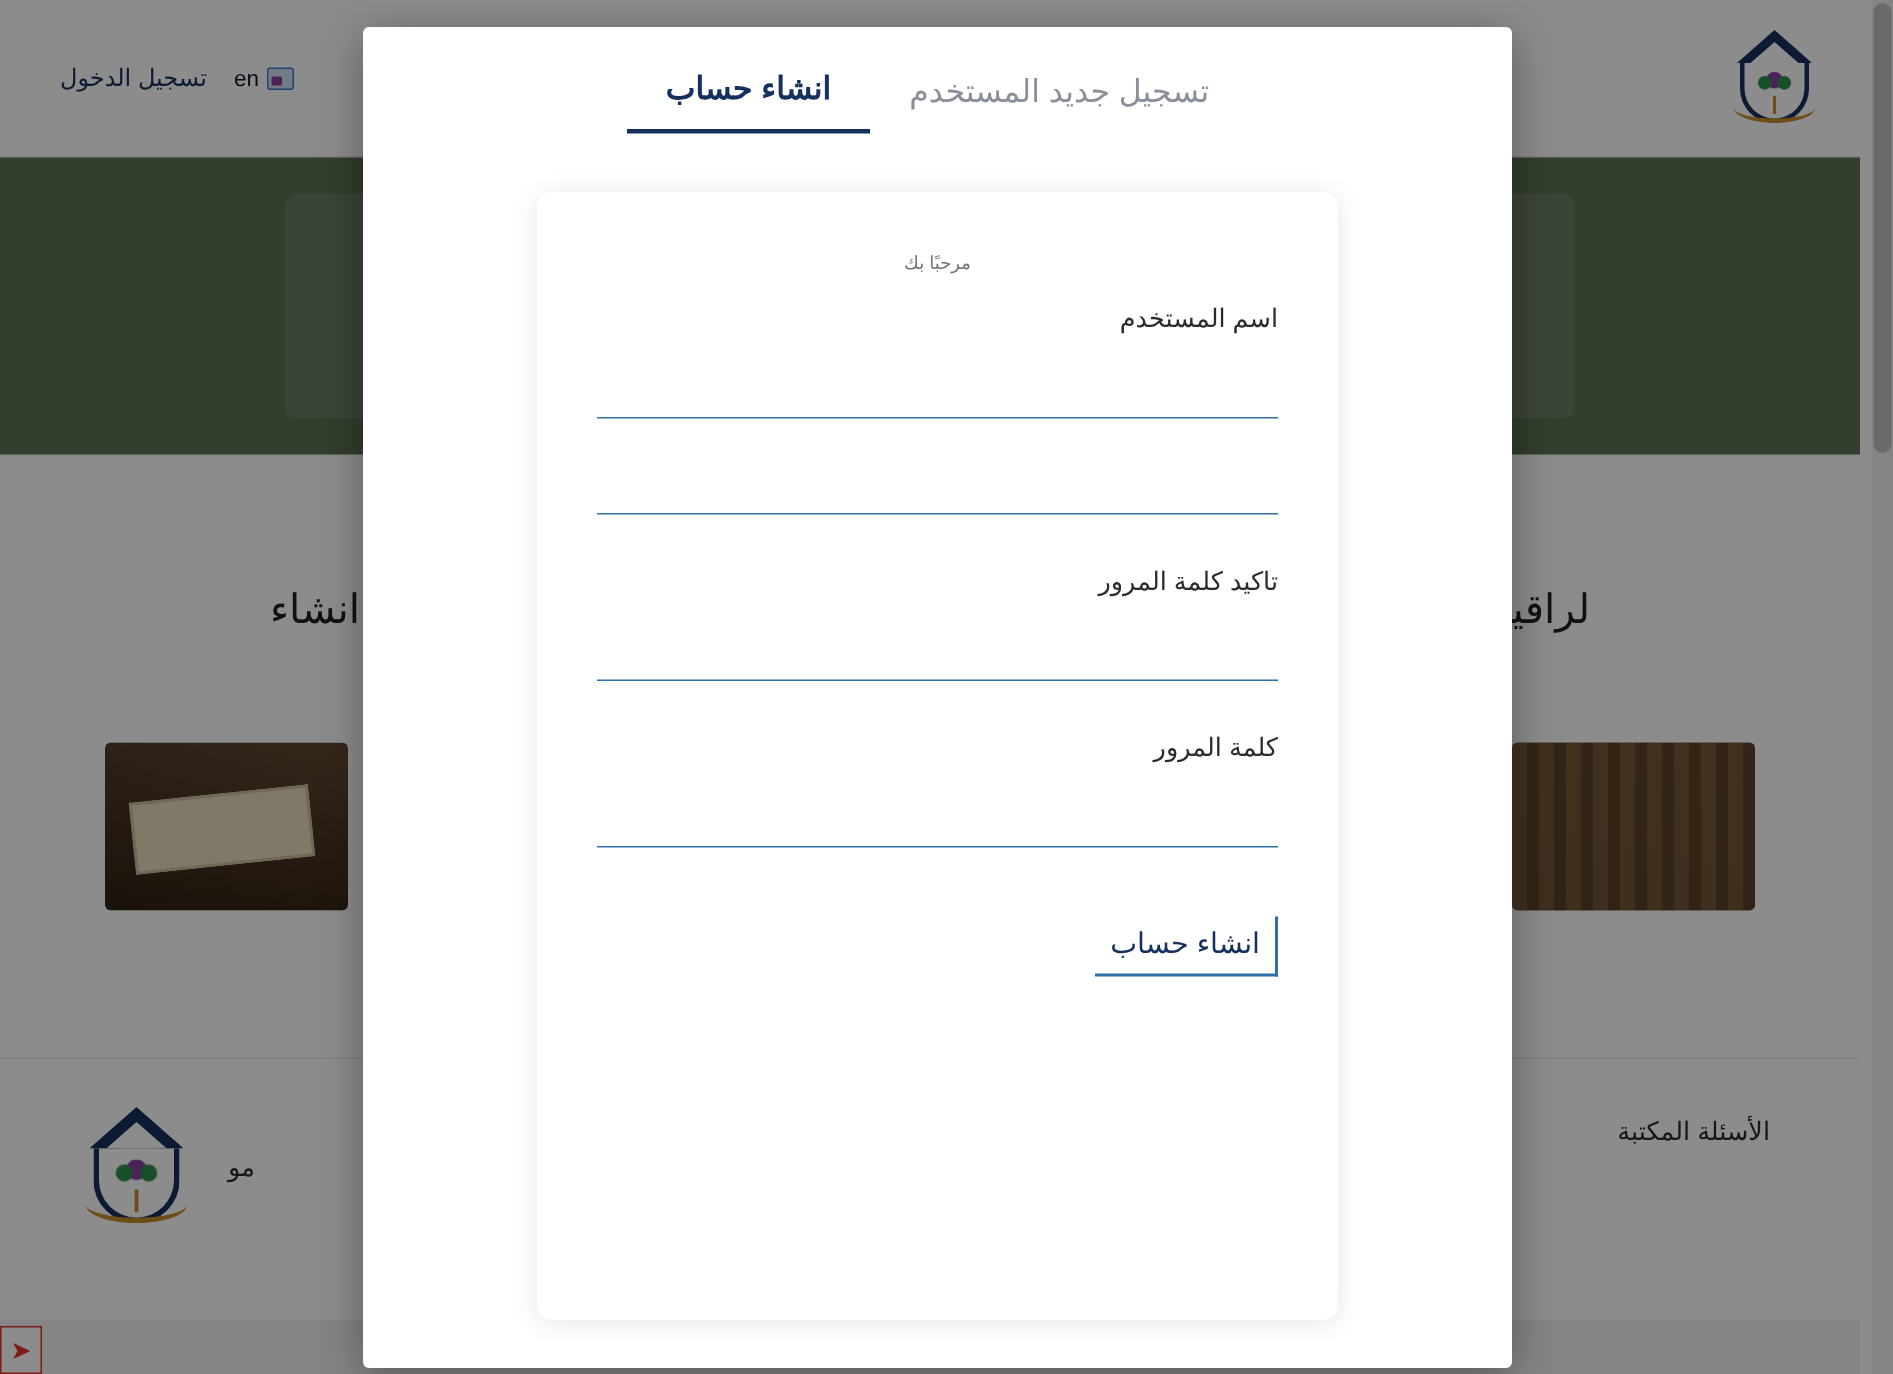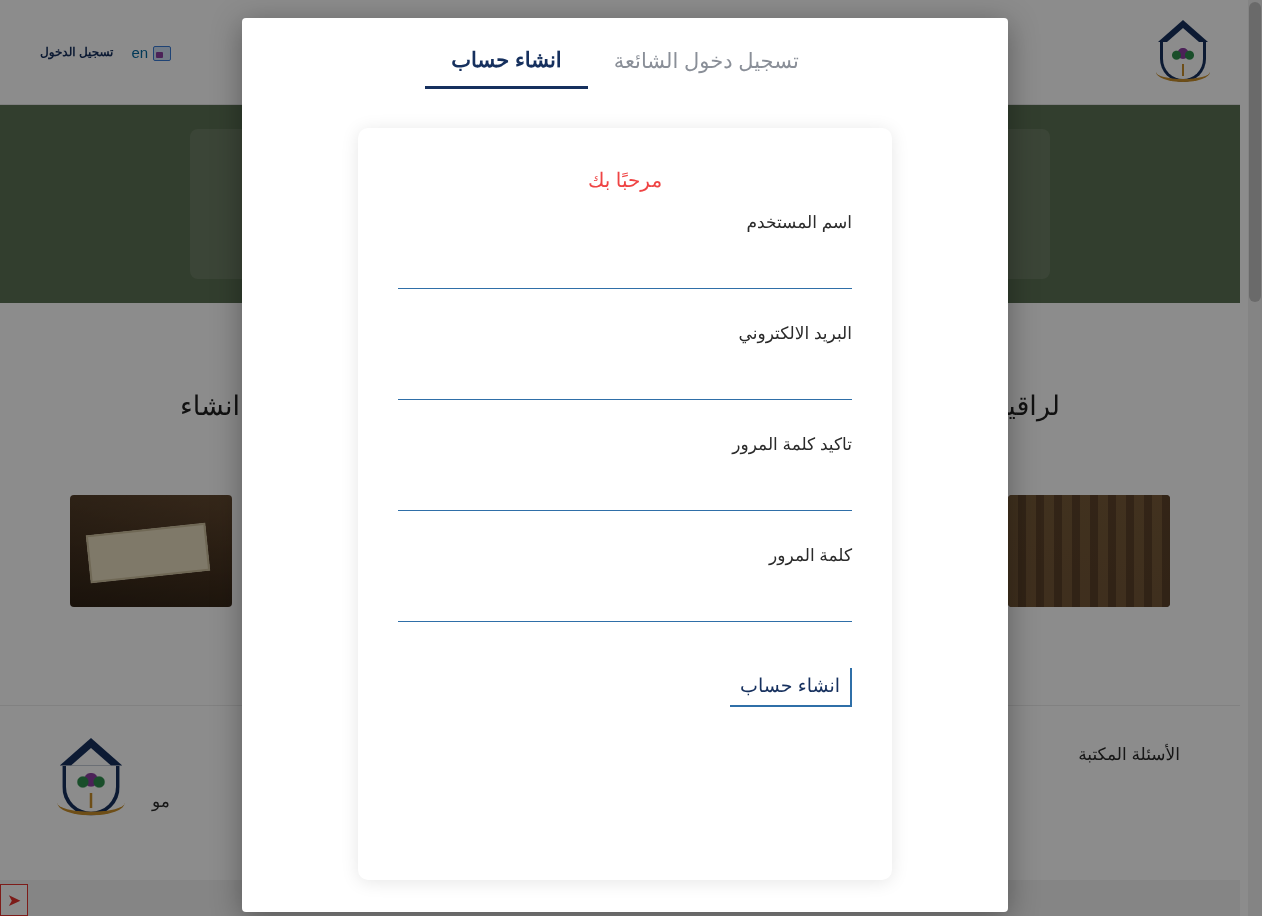--- a/index.html
+++ b/index.html
@@ -84,39 +84,39 @@
   .nav-links {
     display: flex; align-items: center; gap: 26px;
     font-size: 15.5px; color: #2b2b2b;
   }
   .nav-links .item { cursor: pointer; white-space: nowrap; }
 
   .topbar-left {
     display: flex; align-items: center; gap: 18px;
   }
   .lang-switch {
-    display: flex; align-items: flex-end; gap: 5px;
-    font-size: 15px; color: #0369a1;
+    display: flex; align-items: center; gap: 5px;
+    font-size: 15px; color: #0f172a;
   }
   .lang-icon {
     width: 18px; height: 15px;
     border: 1.5px solid #3a7bd5;
     border-radius: 2px;
     position: relative;
     background: #cfe0f5;
   }
   .lang-icon::after {
     content: "";
     position: absolute; left: 2px; bottom: 2px;
     width: 7px; height: 6px;
     background: #8a3fa0;
     border-radius: 1px;
   }
   .login-link {
-    font-size: 12px; color: #16305e; font-weight: bold;
+    font-size: 16px; color: #16305e; font-weight: normal;
     white-space: nowrap;
   }
 
   .hero {
     position: absolute;
     top: 105px; left: 0;
     width: 1240px; height: 198px;
     background: #5c7154;
     display: flex; align-items: center; justify-content: center;
   }
@@ -249,22 +249,22 @@
     margin: 18px auto 0 auto;
     width: 534px;
     height: 752px;
     background: #ffffff;
     border-radius: 10px;
     box-shadow: 0 2px 18px rgba(0,0,0,0.10);
     padding: 40px 40px 0 40px;
     text-align: center;
   }
   .welcome {
-    font-size: 20px;
-    color: #ef4444;
+    font-size: 12px;
+    color: #737373;
     margin-bottom: 20px;
   }
   .form-title {
     font-size: 28px;
     color: #1b1b1b;
     margin-bottom: 42px;
   }
   .field {
     text-align: right;
     margin-bottom: 34px;
@@ -348,21 +348,21 @@
     <div>انشاء</div>
   </div>
 
   <div class="cards">
     <div class="card-img shelf"></div>
     <div class="card-img book"></div>
   </div>
 
   <div class="footer">
     <div>الأسئلة المكتبة</div>
-    <div style="display:flex;align-items:flex-end;gap:30px;">
+    <div style="display:flex;align-items:center;gap:30px;">
       <div>مو</div>
       <div class="logo-mark">
         <div class="logo-roof"></div>
         <div class="logo-roof-in"></div>
         <div class="logo-body"></div>
         <div class="logo-leafs"></div>
         <div class="logo-stem"></div>
         <div class="logo-swoosh"></div>
       </div>
     </div>
@@ -377,36 +377,35 @@
   <div class="scrollbar">
     <div class="scrollbar-thumb"></div>
   </div>
 </div>
 
 <div class="overlay"></div>
 
 <div class="modal">
 
   <div class="modal-tabs">
-    <div class="tab">تسجيل دخول الشائعة</div>
+    <div class="tab">تسجيل جديد المستخدم</div>
     <div class="tab active">انشاء حساب</div>
   </div>
 
   <div class="form-card">
 
     <div class="welcome">مرحبًا بك</div>
 
 
     <div class="field">
       <div class="field-label">اسم المستخدم</div>
       <input class="field-input" type="text" placeholder="" style="">
     </div>
 
     <div class="field">
-      <div class="field-label">البريد الالكتروني</div>
       <input class="field-input" type="text" placeholder="" style="">
     </div>
 
     <div class="field">
       <div class="field-label">تاكيد كلمة المرور</div>
       <input class="field-input" type="password" placeholder="" style="">
     </div>
 
     <div class="field">
       <div class="field-label">كلمة المرور</div>

